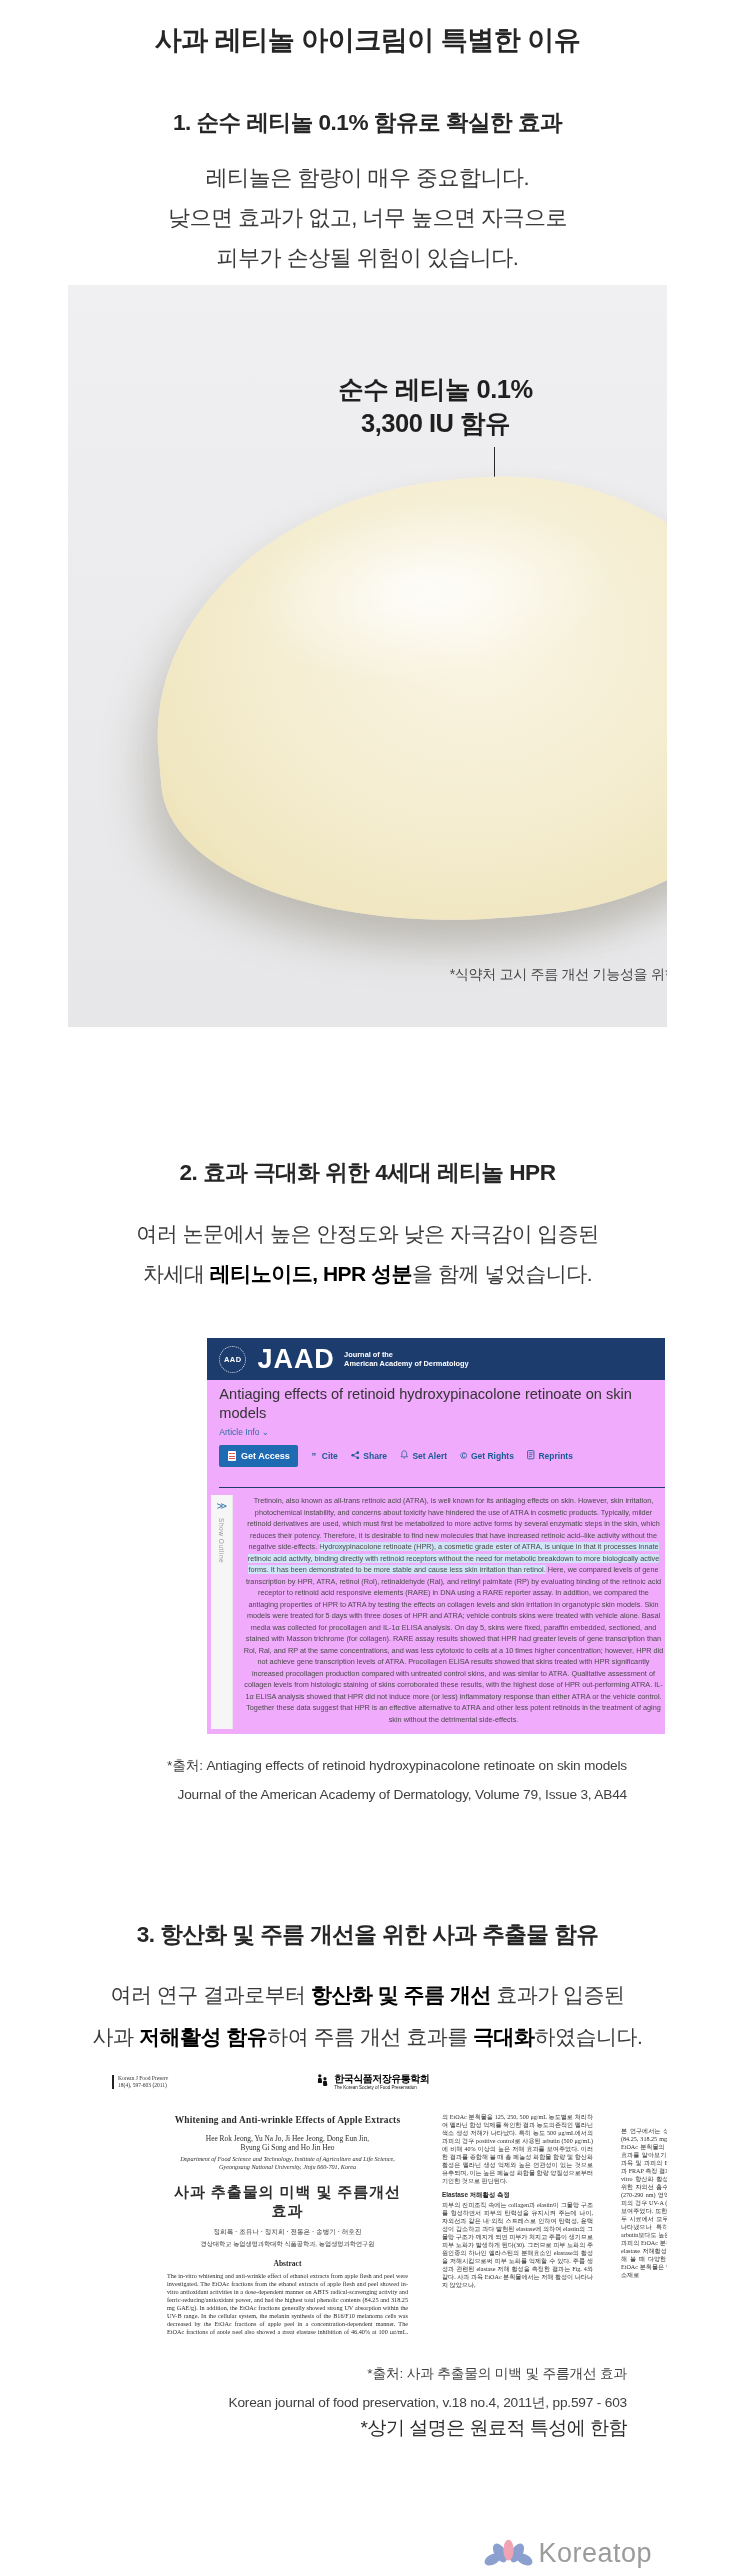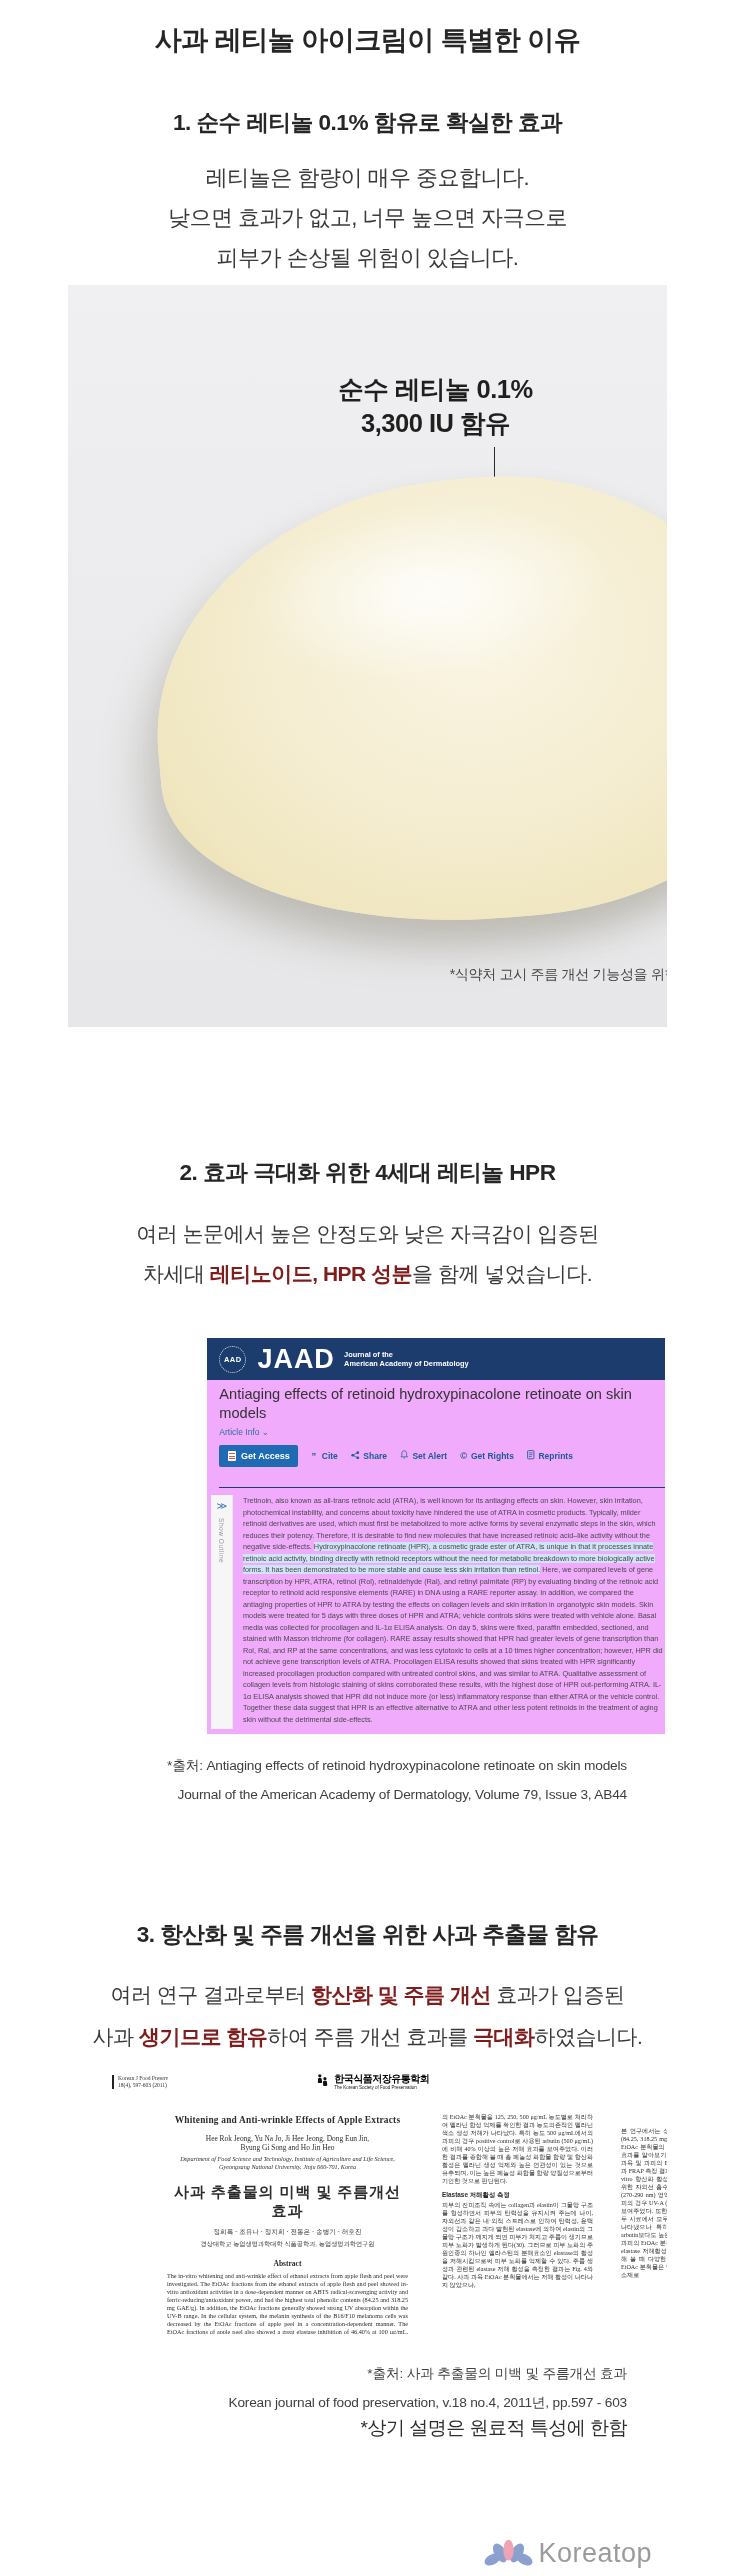--- a/index.html
+++ b/index.html
@@ -8,21 +8,21 @@
   .canvas { position:relative; width:599px; height:2576px; margin:7px auto; background:#ffffff; overflow:hidden; }
 
   
   .main-title { position:absolute; top:15px; left:0; width:100%; text-align:center;
     font-size:27px; font-weight:700; color:#262626; letter-spacing:-0.5px; }
   .sec-heading { position:absolute; left:0; width:100%; text-align:center;
     font-size:22.6px; font-weight:700; color:#262626; letter-spacing:-0.5px; }
   .sec1-head { top:100px; }
   .para { position:absolute; left:0; width:100%; text-align:center; color:#3a3a3a;
     font-size:22px; line-height:40px; letter-spacing:-0.5px; }
-  .para b { color:#7f1d1d; }
+  .para b { color:#000000; }
   .sec1-para { top:151px; }
 
   
   .photo { position:absolute; top:278px; left:0; width:735px; height:742px;
     background:linear-gradient(180deg,#f0f0f2 0%,#ebebed 50%,#e7e7e9 100%); overflow:hidden; }
   .photo-label { position:absolute; top:87px; left:0; width:100%; text-align:center;
     font-size:25.5px; font-weight:700; color:#1f1f1f; line-height:34px; letter-spacing:-0.5px; }
   .pointer-line { position:absolute; left:426px; top:162px; width:0.9px; height:96px; background:#2b2b2b; }
   .blob { position:absolute; left:87px; top:194px; width:630px; height:441px;
     background:radial-gradient(ellipse at 52% 36%, #faf5e4 0%, #f5eed3 42%, #f0e6c0 74%, #ebdfb0 92%, #e7dba8 100%);
@@ -56,21 +56,21 @@
   .pdf-ic::after { content:""; position:absolute; left:1.4px; top:1.9px; width:5.7px; height:6.6px;
     background:repeating-linear-gradient(180deg,#e2574c 0 1.2px, #fff 1.2px 2.5px); }
   .tb-item { display:flex; align-items:center; gap:3.8px; font-size:8.5px; color:#1a5a96; font-weight:700; background:none; border:none; }
   .tb-ic { color:#1a5a96; font-size:9.4px; line-height:9.4px; }
   .jaad-rule { position:absolute; top:149px; left:12.3px; width:446px; height:0; border-top:1.5px solid #1d3c6e; }
   .jaad-outline { position:absolute; top:157px; left:3.8px; width:22.6px; height:234px; background:#f6f6f6;
     border-right:0.9px solid #e9e9e9; display:flex; flex-direction:column; align-items:center; padding-top:4.7px; }
   .outline-arrows { font-size:9.4px; color:#2e6da8; transform:scaleX(1.1); }
   .outline-text { margin-top:7.5px; font-size:6.6px; color:#9a9a9a; writing-mode:vertical-rl; letter-spacing:0.5px; }
   .jaad-abstract { position:absolute; top:157px; left:36px; width:421px; font-size:7.3px; line-height:11.5px;
-    color:#4a4a4a; text-align:left; }
+    color:#4a4a4a; text-align:center; }
   .hl { background:#cfe4f6; }
 
   
   .cite-block { position:absolute; right:40px; text-align:right; color:#3f3f3f; font-size:13.7px; line-height:29px; letter-spacing:-0.2px; }
   .cite-jaad { top:1744px; }
   .cite-paper { top:2352px; }
   .disclaimer { position:absolute; right:40px; top:2408px; font-size:19px; color:#2d2d2d; letter-spacing:-0.5px; }
 
   
   .sec3-head { top:1912px; }
@@ -199,21 +199,21 @@
   </div>
 
   <div class="cite-block cite-jaad">
     <div>*출처: Antiaging effects of retinoid hydroxypinacolone retinoate on skin models</div>
     <div>Journal of the American Academy of Dermatology, Volume 79, Issue 3, AB44</div>
   </div>
 
   <div class="sec-heading sec3-head">3. 항산화 및 주름 개선을 위한 사과 추출물 함유</div>
   <div class="para sec3-para">
     <div><span>여러 연구 결과로부터 </span><b>항산화 및 주름 개선</b><span> 효과가 입증된</span></div>
-    <div><span>사과 </span><b>생기므로 함유</b><span>하여 주름 개선 효과를 </span><b>극대화</b><span>하였습니다.</span></div>
+    <div><span>사과 </span><b>저해활성 함유</b><span>하여 주름 개선 효과를 </span><b>극대화</b><span>하였습니다.</span></div>
   </div>
 
   <div class="paper">
     <div class="paper-ref">
       <div>Korean J Food Preserv</div>
       <div>18(4), 597-603 (2011)</div>
     </div>
     <div class="paper-society">
       <span>
         <svg width="12.3" height="15" viewBox="0 0 13 16">

